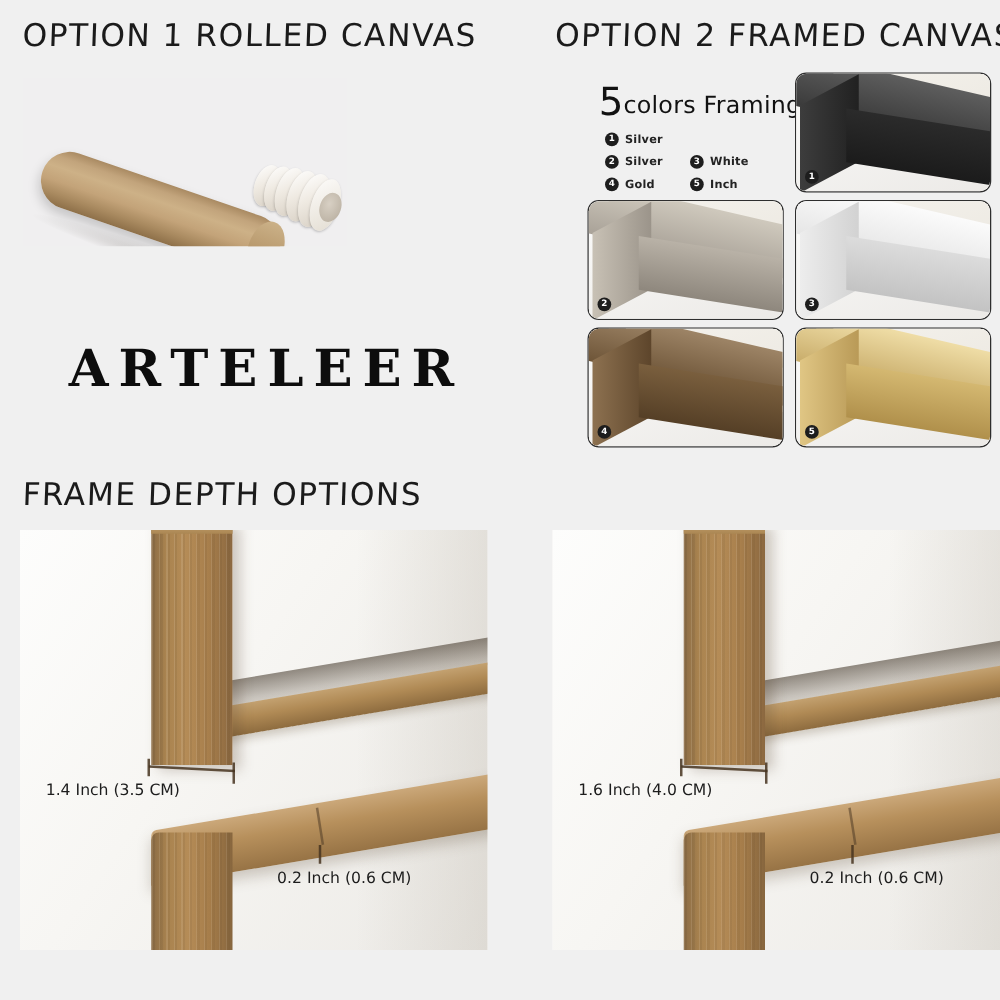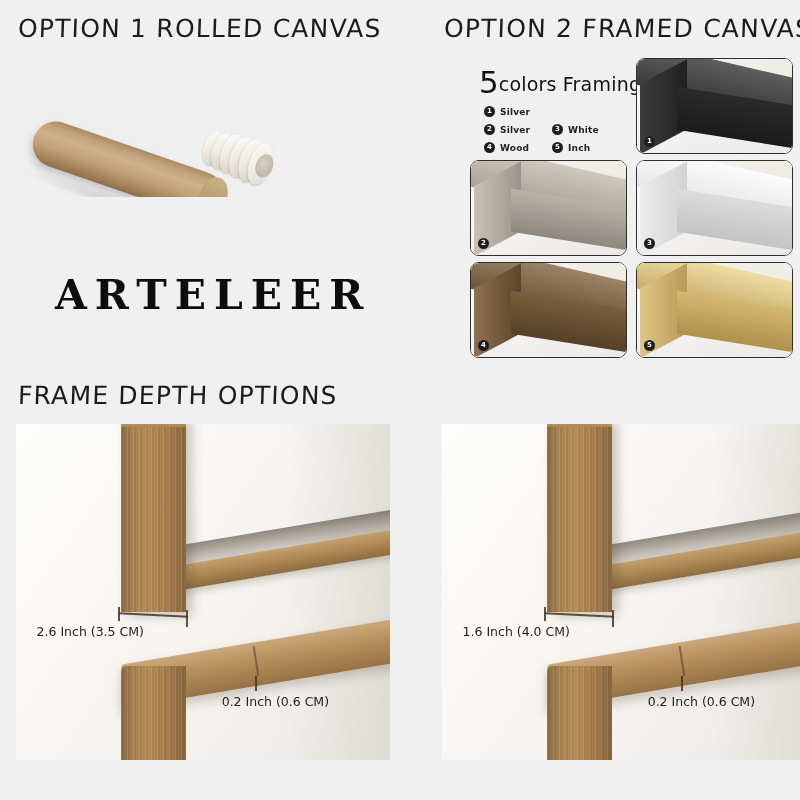--- a/index.html
+++ b/index.html
@@ -422,21 +422,21 @@
         <span>Silver</span>
       </div>
       <div class="legend-item">
         <span class="badge">3</span>
         <span>White</span>
       </div>
     </div>
     <div class="legend-row">
       <div class="legend-item">
         <span class="badge">4</span>
-        <span>Wood</span>
+        <span>Gold</span>
       </div>
       <div class="legend-item">
         <span class="badge">5</span>
         <span>Inch</span>
       </div>
     </div>
   </div>
 
   <div class="swatch-grid">
 
@@ -512,21 +512,21 @@
   <div class="rail-inner"></div>
   <div class="leg-v"></div>
   <div class="leg-v-top"></div>
   <div class="rail-outer"></div>
   <div class="leg-v2"></div>
   <div class="seam"></div>
 
   <div class="dim-line d1-line"></div>
   <div class="dim-line d1-tick-l"></div>
   <div class="dim-line d1-tick-r"></div>
-  <div class="dim-label d1-label">2.6 Inch (3.5 CM)</div>
+  <div class="dim-label d1-label">1.4 Inch (3.5 CM)</div>
 
   <div class="dim-line d2-tick"></div>
   <div class="dim-label d2-label">0.2 Inch (0.6 CM)</div>
 </div>
 
 <div class="depth-photo" id="depth-photo-right">
   <div class="wall"></div>
   <div class="wall-shade"></div>
   <div class="rail-gap"></div>
   <div class="rail-inner"></div>

